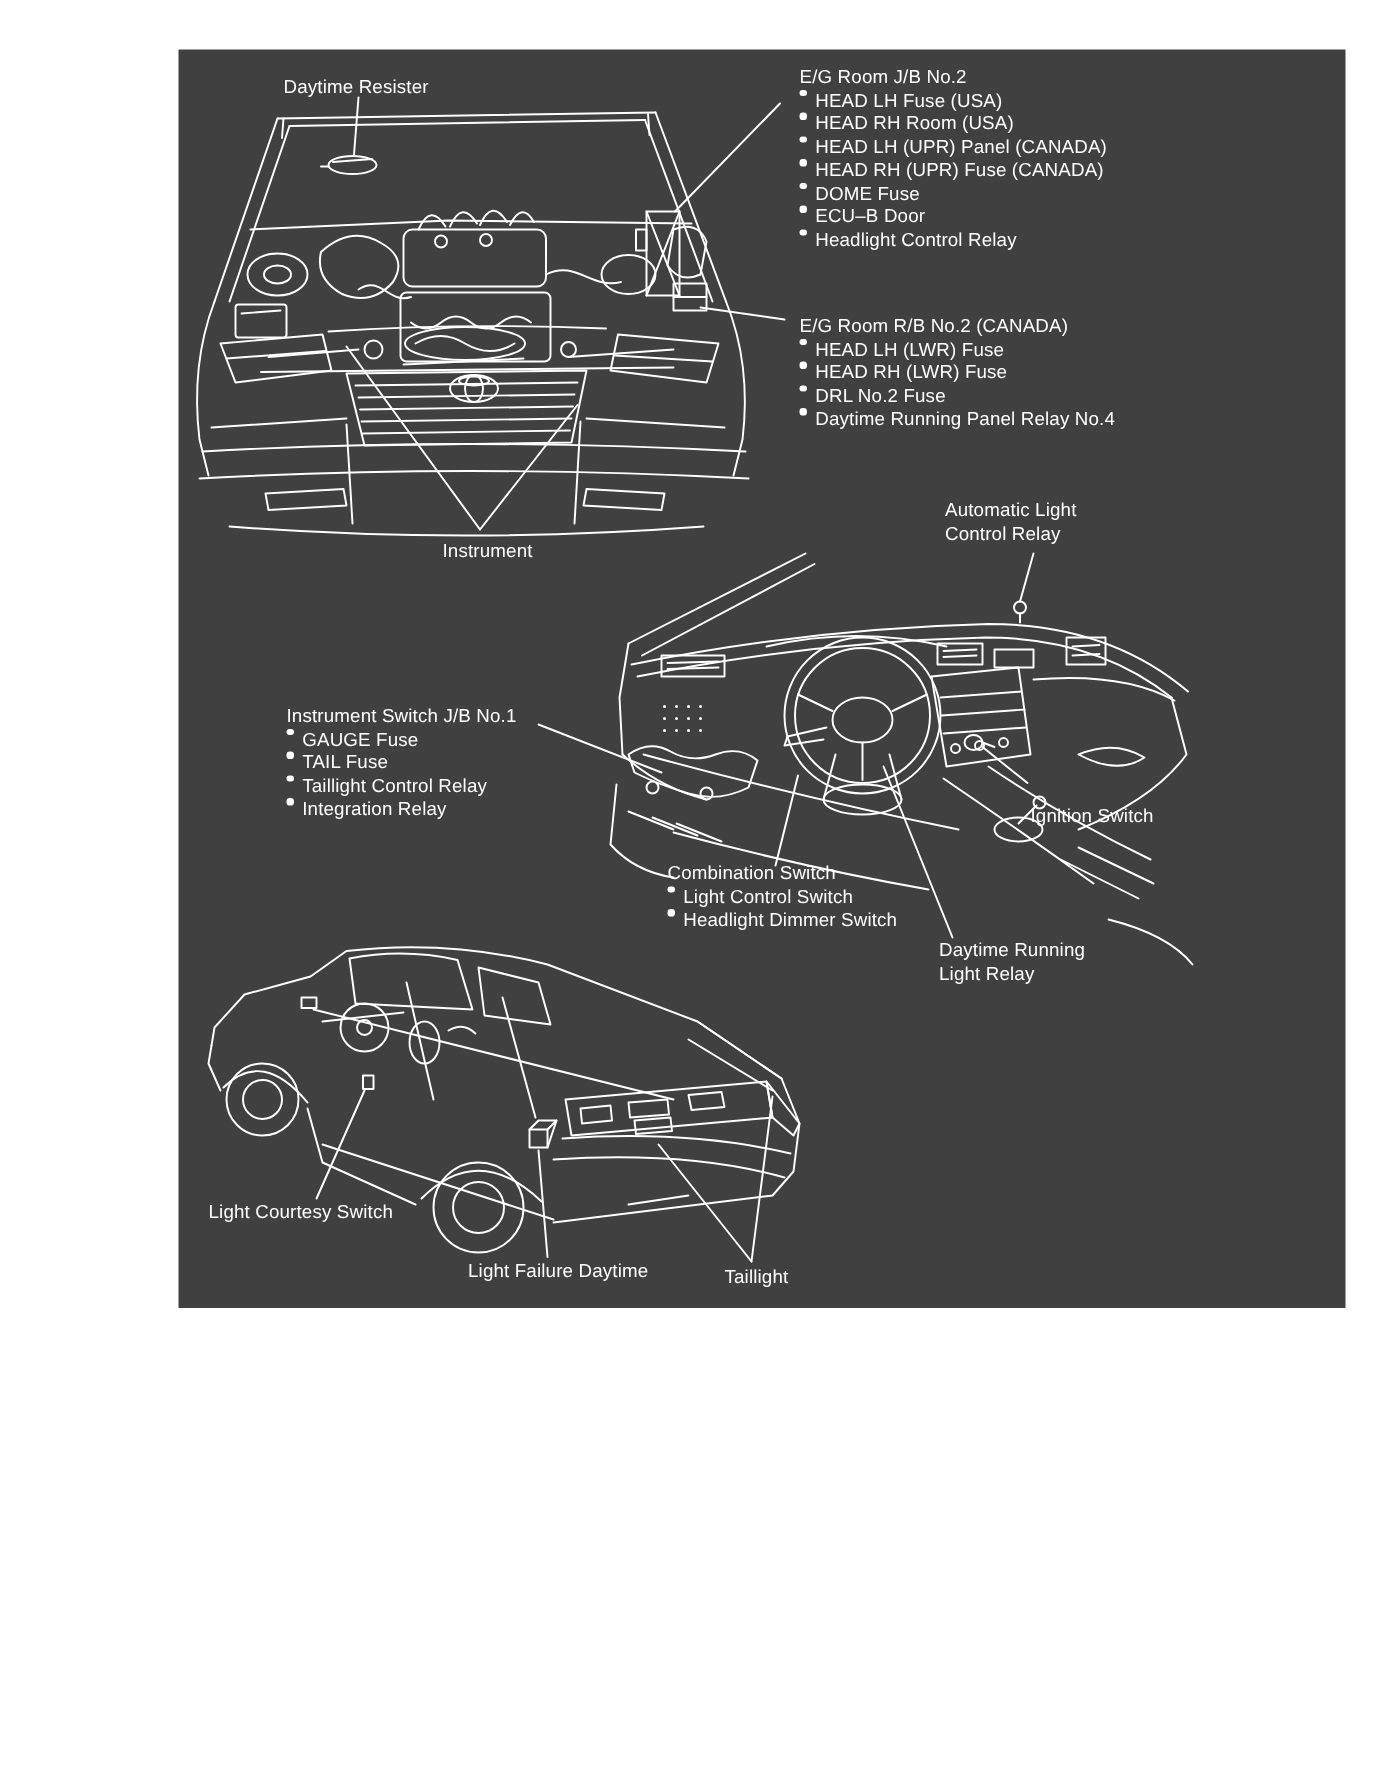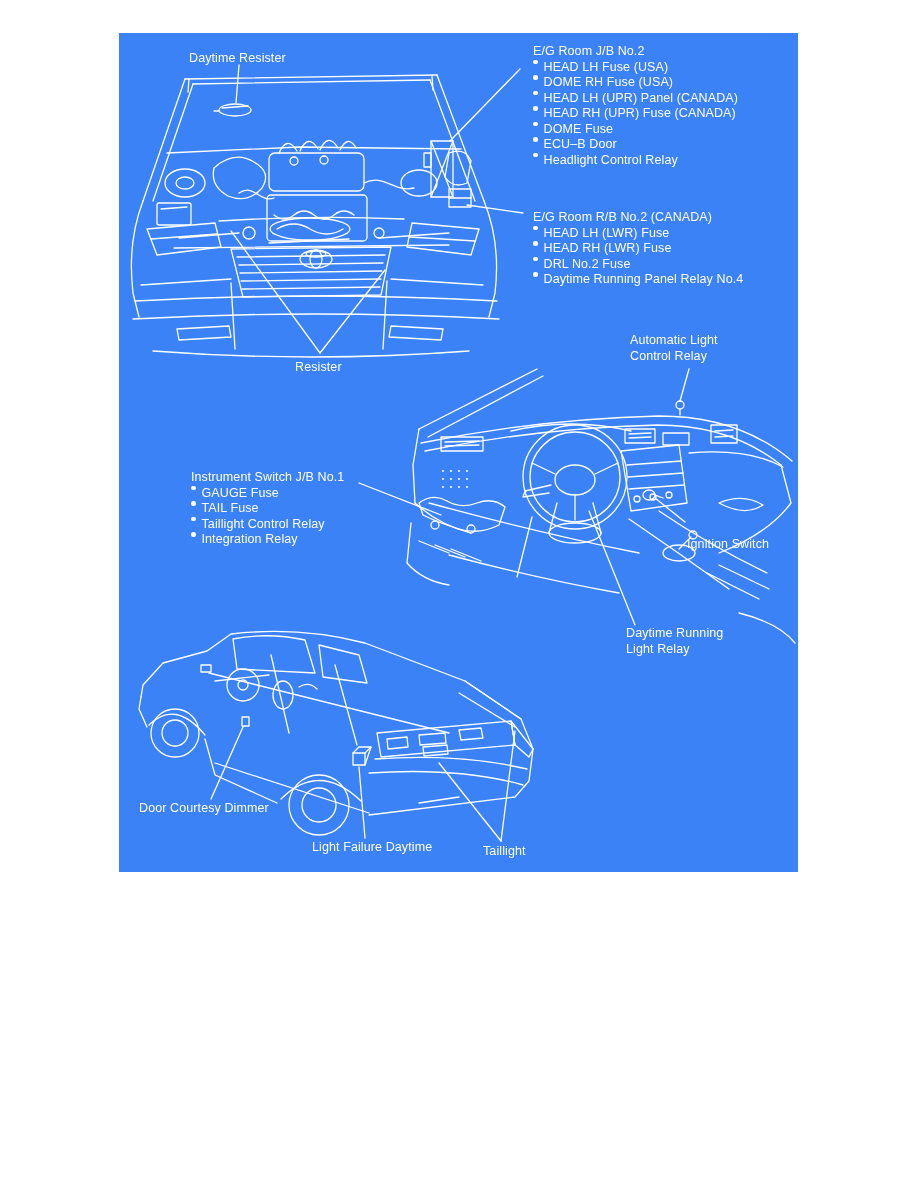--- a/index.html
+++ b/index.html
@@ -1,22 +1,22 @@
 <!DOCTYPE html>
 <html><head>
 <meta charset="utf-8">
 <style>
   html,body{margin:0;padding:0;}
   body{
     width:918px;height:1188px;background:#ffffff;position:relative;
     font-family:"Liberation Sans",sans-serif;
   }
   .panel{
-    position:absolute;left:119px;top:33px;width:679px;height:839px;
-    background:#3b82f6;overflow:hidden;
+    position:absolute;left:119px;top:33px;width:778px;height:839px;
+    background:#404040;overflow:hidden;
   }
   svg.art{position:absolute;left:0;top:0;}
   svg.art *{vector-effect:non-scaling-stroke;}
   .lbl{
     position:absolute;color:#ffffff;font-size:12.5px;line-height:15.5px;
     white-space:nowrap;letter-spacing:.1px;
   }
   .li{display:flex;align-items:flex-start;}
   .dot{
     display:inline-block;width:4.5px;height:4.5px;border-radius:50%;
@@ -265,21 +265,21 @@
   <div class="lbl" style="left:70px;top:18px">Daytime Resister</div>
 
   <div class="lbl" style="left:414px;top:11px">
     <div>E/G Room J/B No.2</div>
     <div class="li">
         <span class="dot"></span>
         <span>HEAD LH Fuse (USA)</span>
       </div>
     <div class="li">
         <span class="dot"></span>
-        <span>DOME RH Fuse (USA)</span>
+        <span>HEAD RH Room (USA)</span>
       </div>
     <div class="li">
         <span class="dot"></span>
         <span>HEAD LH (UPR) Panel (CANADA)</span>
       </div>
     <div class="li">
         <span class="dot"></span>
         <span>HEAD RH (UPR) Fuse (CANADA)</span>
       </div>
     <div class="li">
@@ -309,21 +309,21 @@
     <div class="li">
         <span class="dot"></span>
         <span>DRL No.2 Fuse</span>
       </div>
     <div class="li">
         <span class="dot"></span>
         <span>Daytime Running Panel Relay No.4</span>
       </div>
   </div>
 
-  <div class="lbl" style="left:176px;top:327px">Resister</div>
+  <div class="lbl" style="left:176px;top:327px">Instrument</div>
 
   <div class="lbl" style="left:511px;top:300px">
     <div>Automatic Light</div>
     <div>Control Relay</div>
   </div>
 
   <div class="lbl" style="left:72px;top:437px">
     <div>Instrument Switch J/B No.1</div>
     <div class="li">
         <span class="dot"></span>
@@ -338,25 +338,36 @@
         <span>Taillight Control Relay</span>
       </div>
     <div class="li">
         <span class="dot"></span>
         <span>Integration Relay</span>
       </div>
   </div>
 
   <div class="lbl" style="left:568px;top:504px">Ignition Switch</div>
 
+  <div class="lbl" style="left:326px;top:542px">
+    <div>Combination Switch</div>
+    <div class="li">
+        <span class="dot"></span>
+        <span>Light Control Switch</span>
+      </div>
+    <div class="li">
+        <span class="dot"></span>
+        <span>Headlight Dimmer Switch</span>
+      </div>
+  </div>
 
   <div class="lbl" style="left:507px;top:593px">
     <div>Daytime Running</div>
     <div>Light Relay</div>
   </div>
 
-  <div class="lbl" style="left:20px;top:768px">Door Courtesy Dimmer</div>
+  <div class="lbl" style="left:20px;top:768px">Light Courtesy Switch</div>
 
   <div class="lbl" style="left:193px;top:807px">Light Failure Daytime</div>
 
   <div class="lbl" style="left:364px;top:811px">Taillight</div>
 
 </div>
 
 </body></html>

